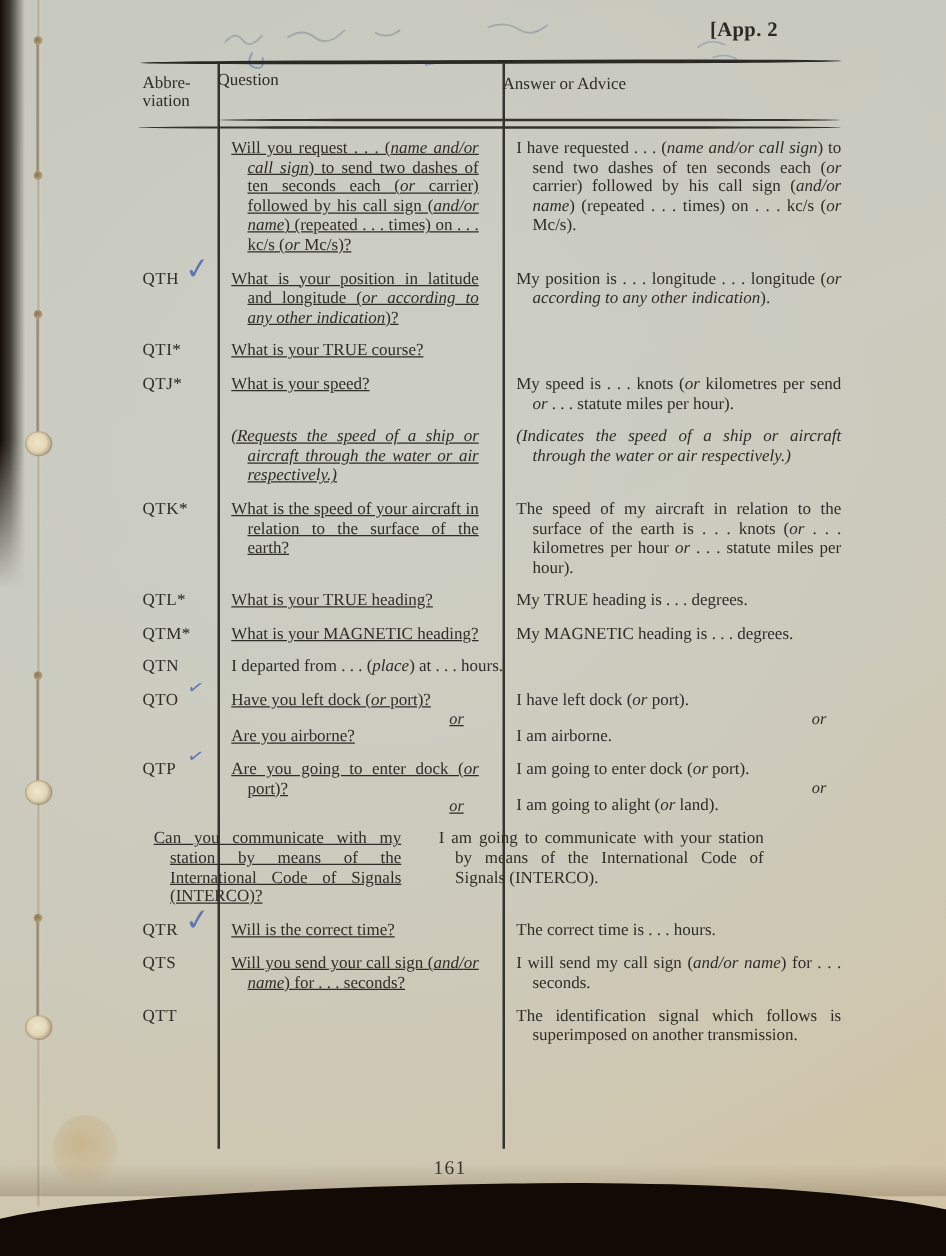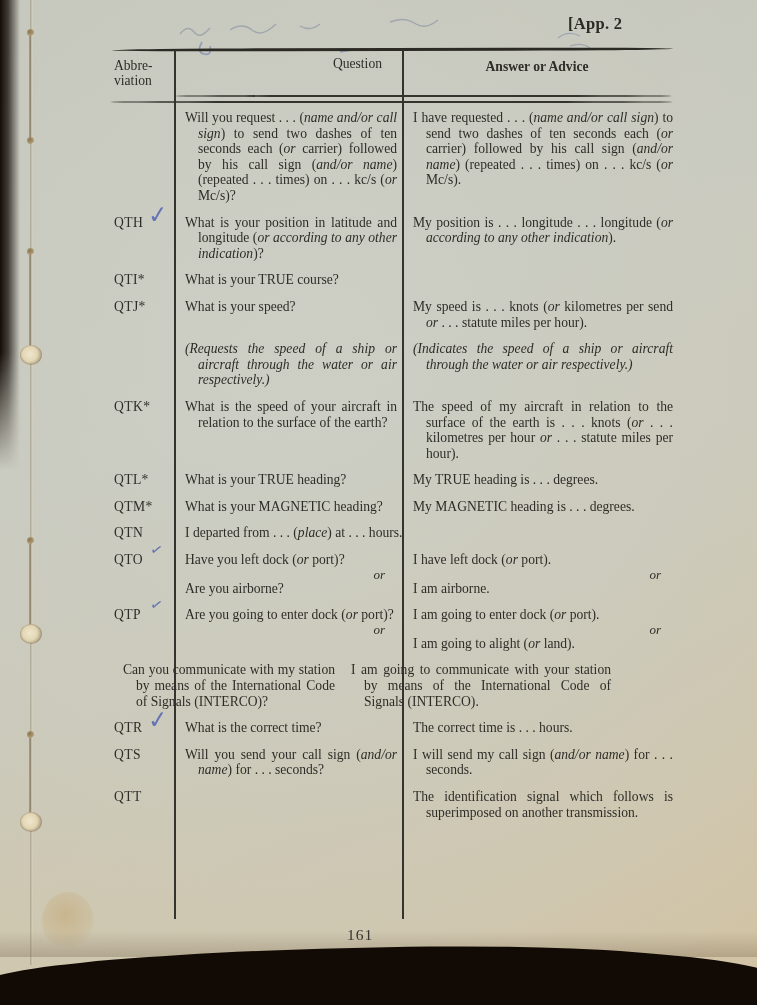--- a/index.html
+++ b/index.html
@@ -63,27 +63,27 @@
   .rule-top{position:absolute;left:0;top:-2px;width:561px;height:2.6px;background:#2b2a25;
     border-radius:50%/2.6px;transform:rotate(-.15deg);}
   .v-sep{position:absolute;top:0;width:1.6px;height:869px;background:#34332d;}
   .v-sep.s1{left:62px;}
   .v-sep.s2{left:290px;}
   .head-line-a{position:absolute;left:63px;top:45px;width:497px;height:1.6px;background:#34332d;border-radius:50%/1.6px;}
   .head-line-b{position:absolute;left:-2px;top:51px;width:563px;height:1.6px;background:#34332d;border-radius:50%/1.6px;}
 
   .thead{position:absolute;left:0;top:0;width:100%;height:52px;}
   .h-abbrev{position:absolute;left:2px;top:8px;width:58px;line-height:15px;}
-  .h-q{position:absolute;left:62px;top:6px;width:196px;text-align:right;padding-left:12px;}
-  .h-a{position:absolute;left:290px;top:9px;width:270px;text-align:center;font-weight:bold;}
+  .h-q{position:absolute;left:62px;top:6px;width:196px;text-align:left;}
+  .h-a{position:absolute;left:290px;top:9px;width:270px;}
 
   .tbody{position:absolute;left:0;top:60px;width:563px;}
   .row{display:flex;margin-bottom:11px;}
   .c1{width:62px;flex:0 0 62px;box-sizing:border-box;padding-left:2px;position:relative;letter-spacing:.4px;}
-  .c2{width:228px;flex:0 0 228px;box-sizing:border-box;padding:0 5px 0 11px;}
+  .c2{width:228px;flex:0 0 228px;box-sizing:border-box;padding:0 19px 0 11px;text-decoration:underline;}
   .c3{width:273px;flex:0 0 273px;box-sizing:border-box;padding:0 2px 0 11px;}
   .p{text-align:justify;margin:0 0 0 13px;text-indent:-13px;}
   .or-sep{text-align:right;font-style:italic;padding-right:12px;line-height:13px;font-size:13px;}
   .check{
     position:absolute;color:#5265b2;font-family:"DejaVu Sans",sans-serif;
     font-weight:400;opacity:.85;transform:rotate(-6deg);
   }
   .check.lg{font-size:24px;left:36px;top:-7px;}
   .check.sm{font-size:15px;left:38px;top:-9px;transform:rotate(14deg);}
 
@@ -250,21 +250,21 @@
           <div class="c2">
             <div class="p"><span>Can you communicate with my station by means of the International Code of Signals (INTERCO)?</span></div>
           </div>
           <div class="c3">
             <div class="p"><span>I am going to communicate with your station by means of the International Code of Signals (INTERCO).</span></div>
           </div>
         </div>
         <div class="row">
           <div class="c1"><span>QTR</span><span class="check lg">✓</span></div>
           <div class="c2">
-            <div class="p"><span>What is the correct time?</span></div>
+            <div class="p"><span>Will is the correct time?</span></div>
           </div>
           <div class="c3">
             <div class="p"><span>The correct time is . . . hours.</span></div>
           </div>
         </div>
         <div class="row">
           <div class="c1"><span>QTS</span></div>
           <div class="c2">
             <div class="p"><span>Will you send your call sign (</span><i>and/</i><i>or name</i><span>) for . . . seconds?</span></div>
           </div>

